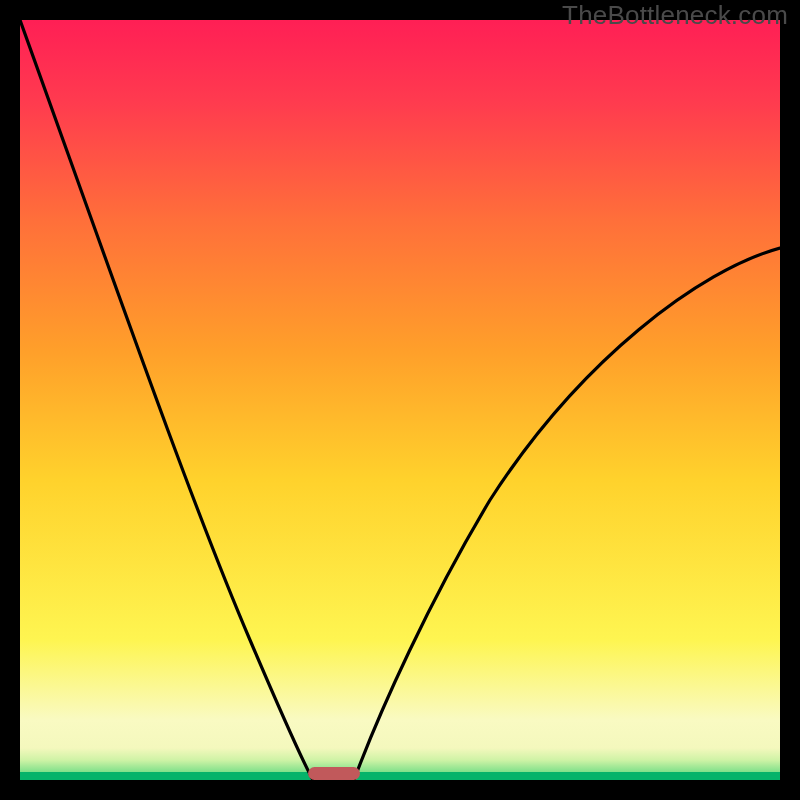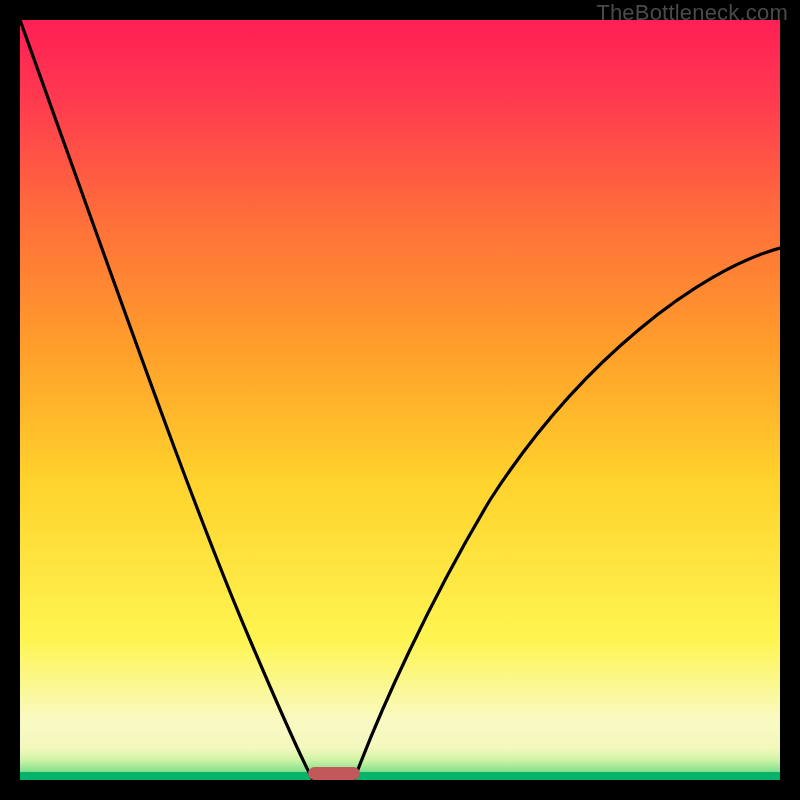--- a/index.html
+++ b/index.html
@@ -52,21 +52,21 @@
     position: absolute;
     background: #c1595b;
     border-radius: 10px;
     height: 13px;
   }
   .watermark {
     position: absolute;
     top: 0;
     right: 12px;
     color: #4a4a4a;
-    font-size: 22px;
+    font-size: 26px;
     letter-spacing: 0.2px;
     font-weight: 400;
   }
 </style>
 </head>
 <body>
 
 <div class="frame">
 
   <div class="plot">

